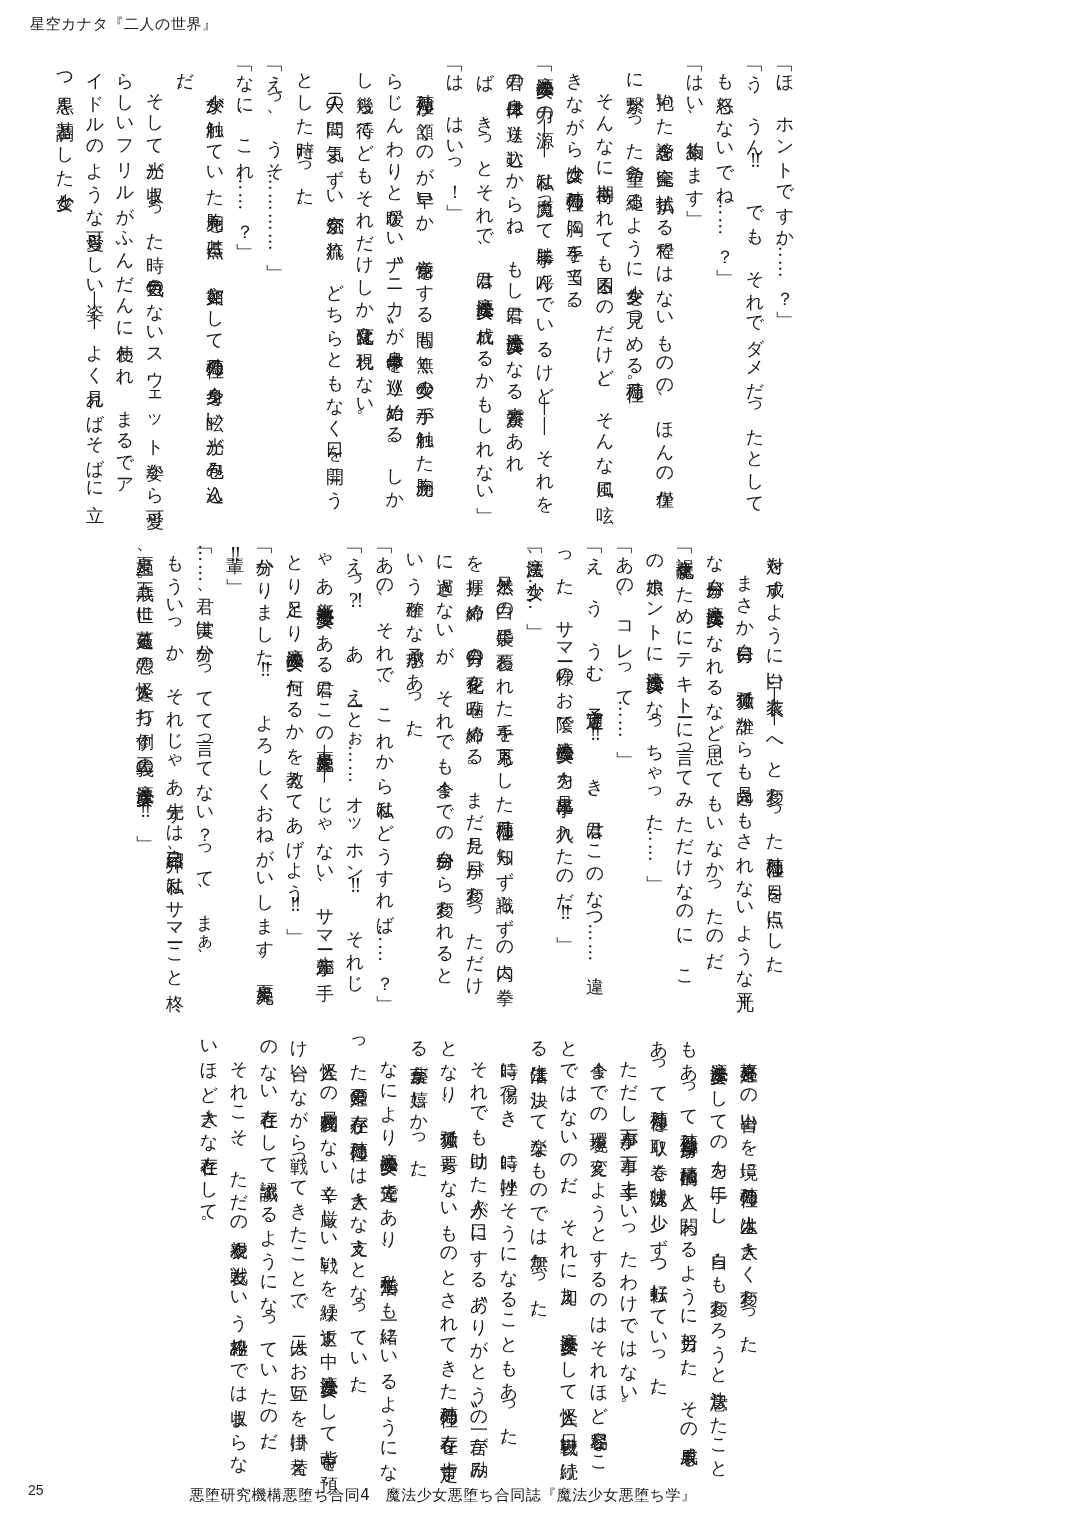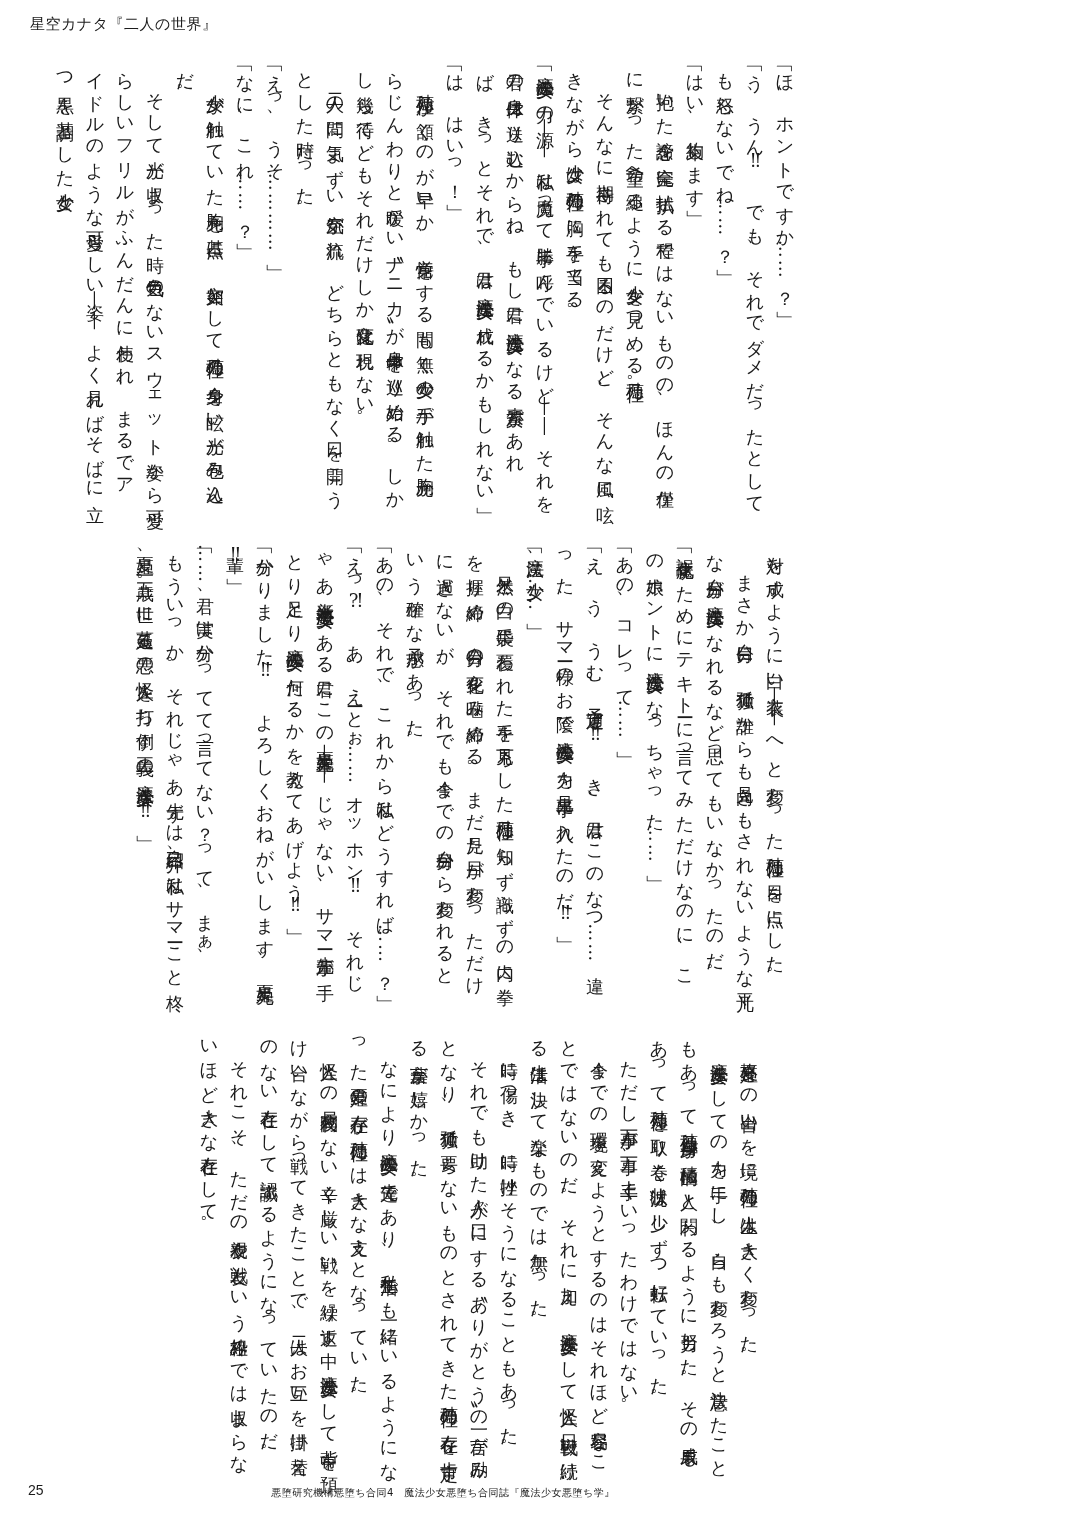--- a/index.html
+++ b/index.html
@@ -47,21 +47,21 @@
     font-size: 14px;
     color: #1b1b1b;
   }
   .footer {
     position: absolute;
     top: 1486px;
     left: 0;
     width: 100%;
     text-align: center;
     font-family: "DejaVu Sans", "Liberation Sans", sans-serif;
-    font-size: 10px;
+    font-size: 15px;
     letter-spacing: 0.5px;
     color: #1b1b1b;
     white-space: nowrap;
   }
 </style>
 </head>
 <body>
 
 <div class="page">
   <div class="header">星空カナタ『二人の世界』</div>

